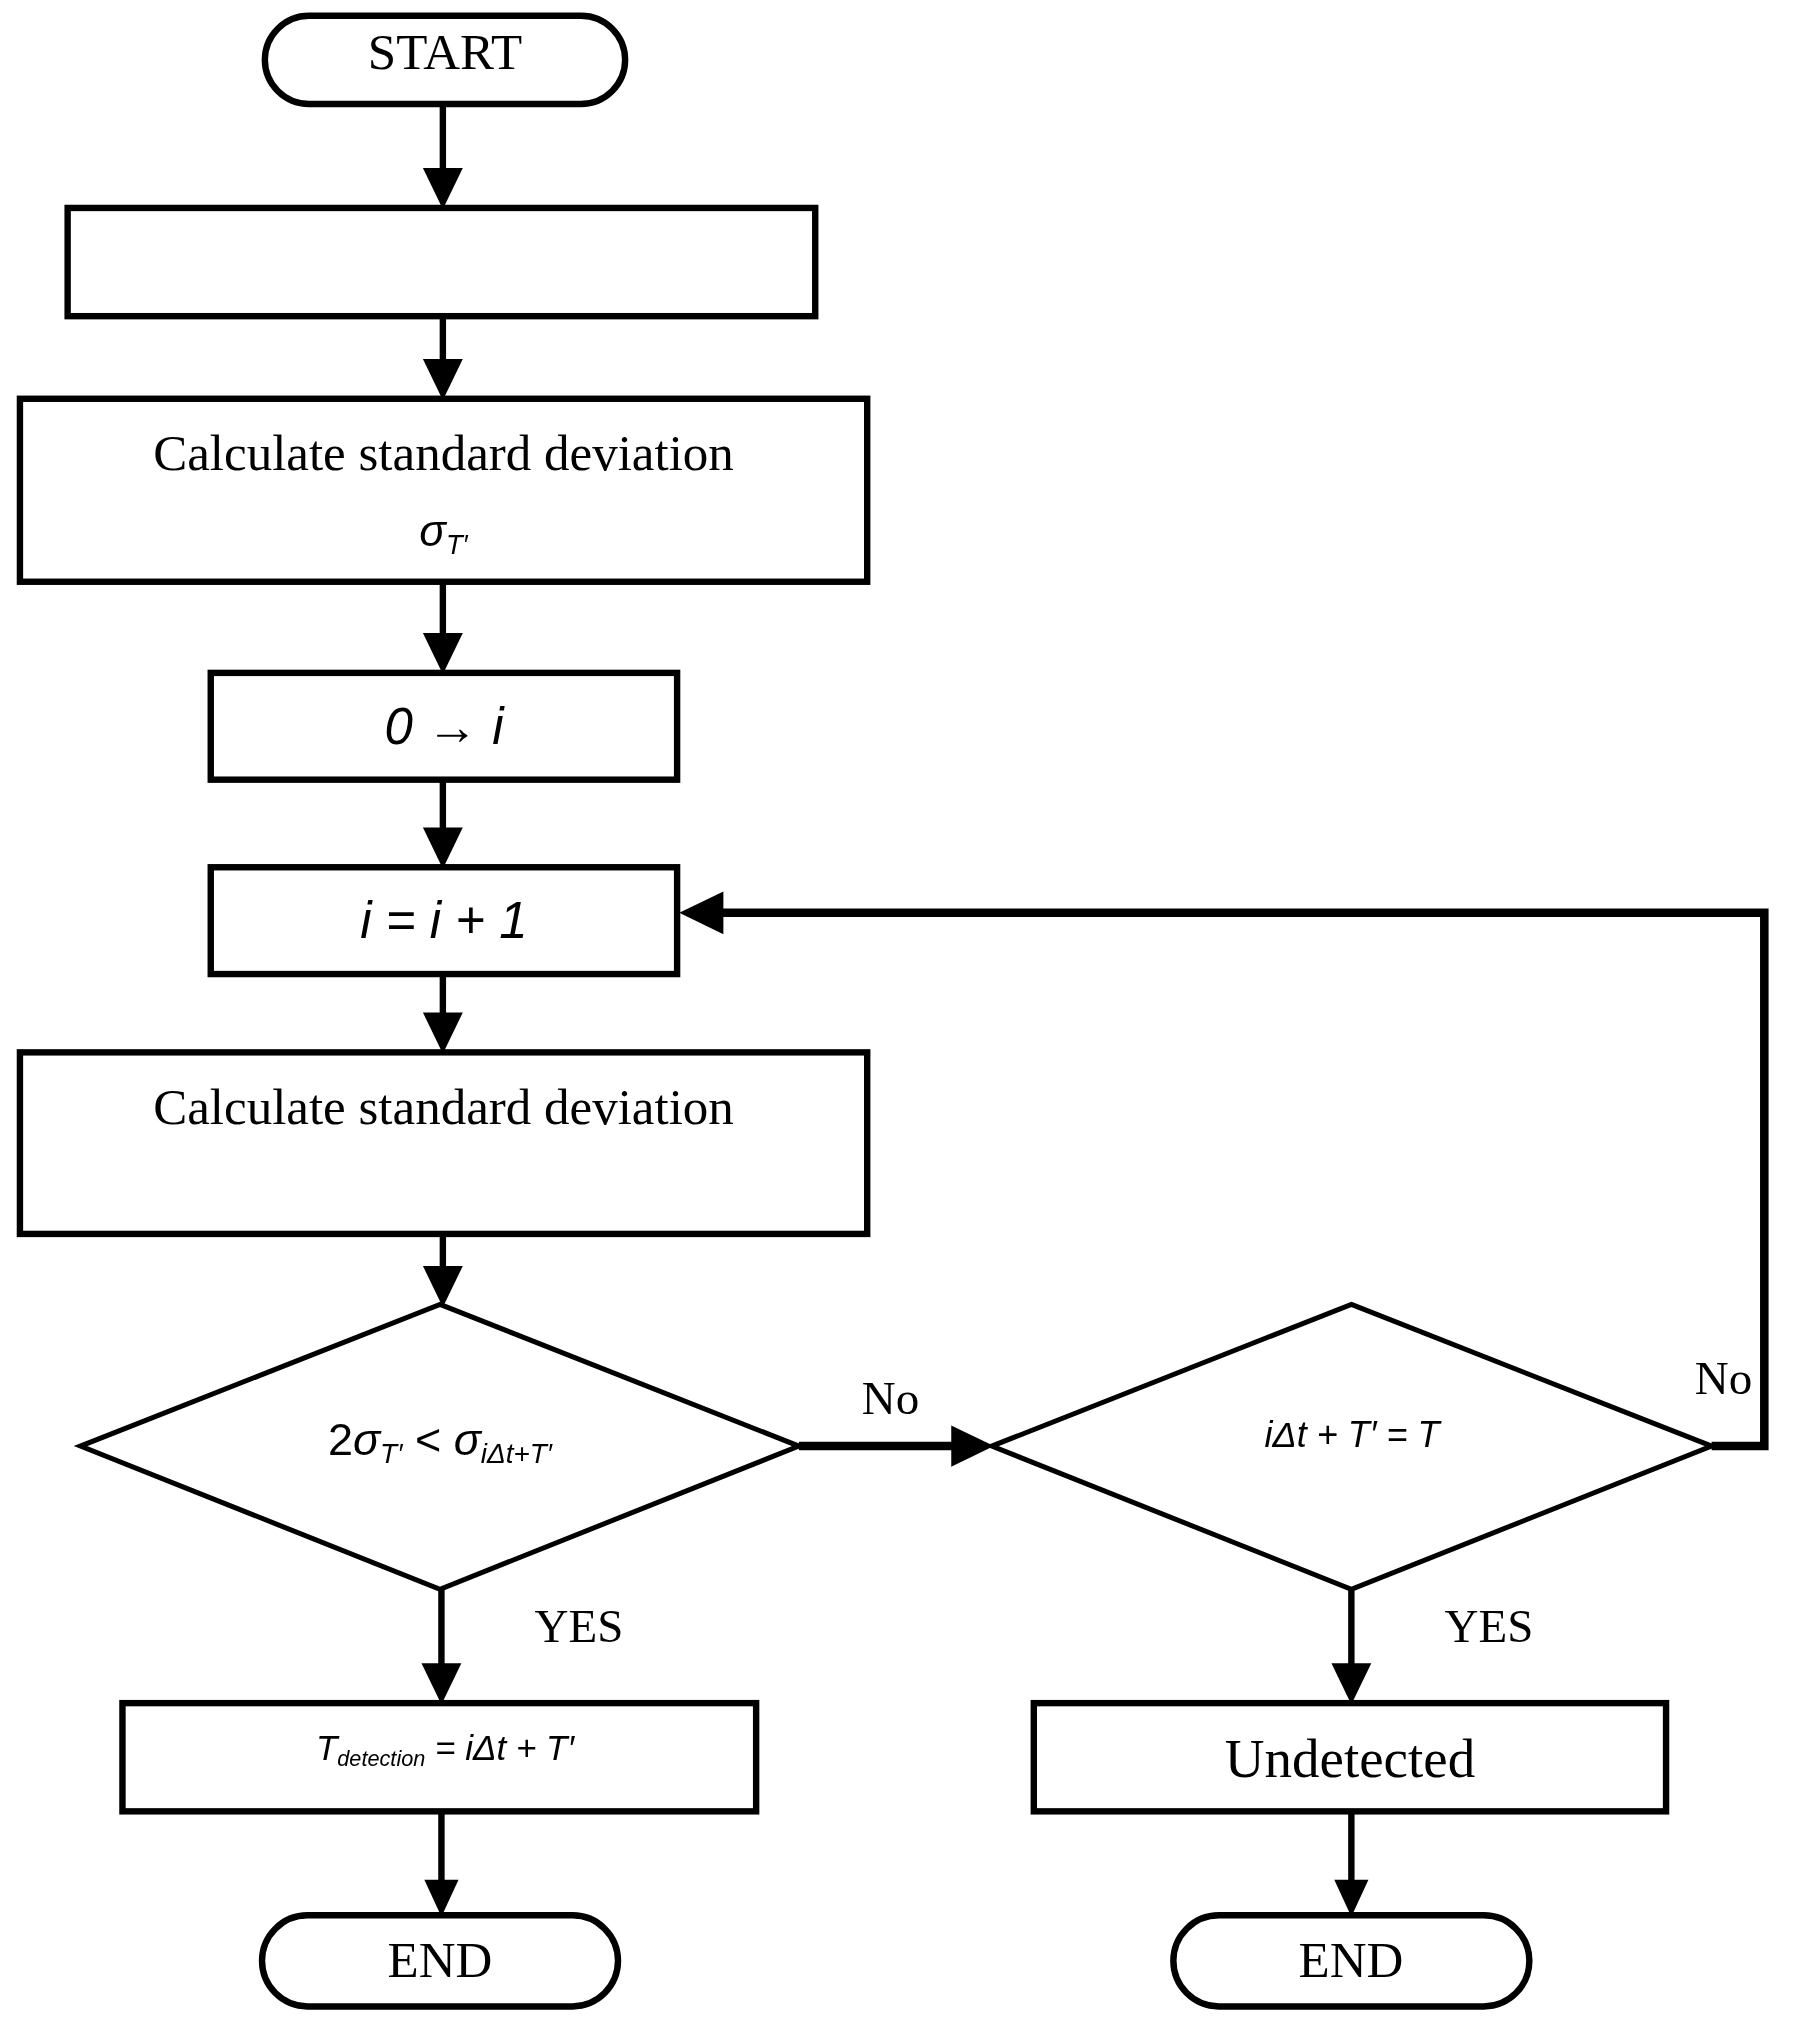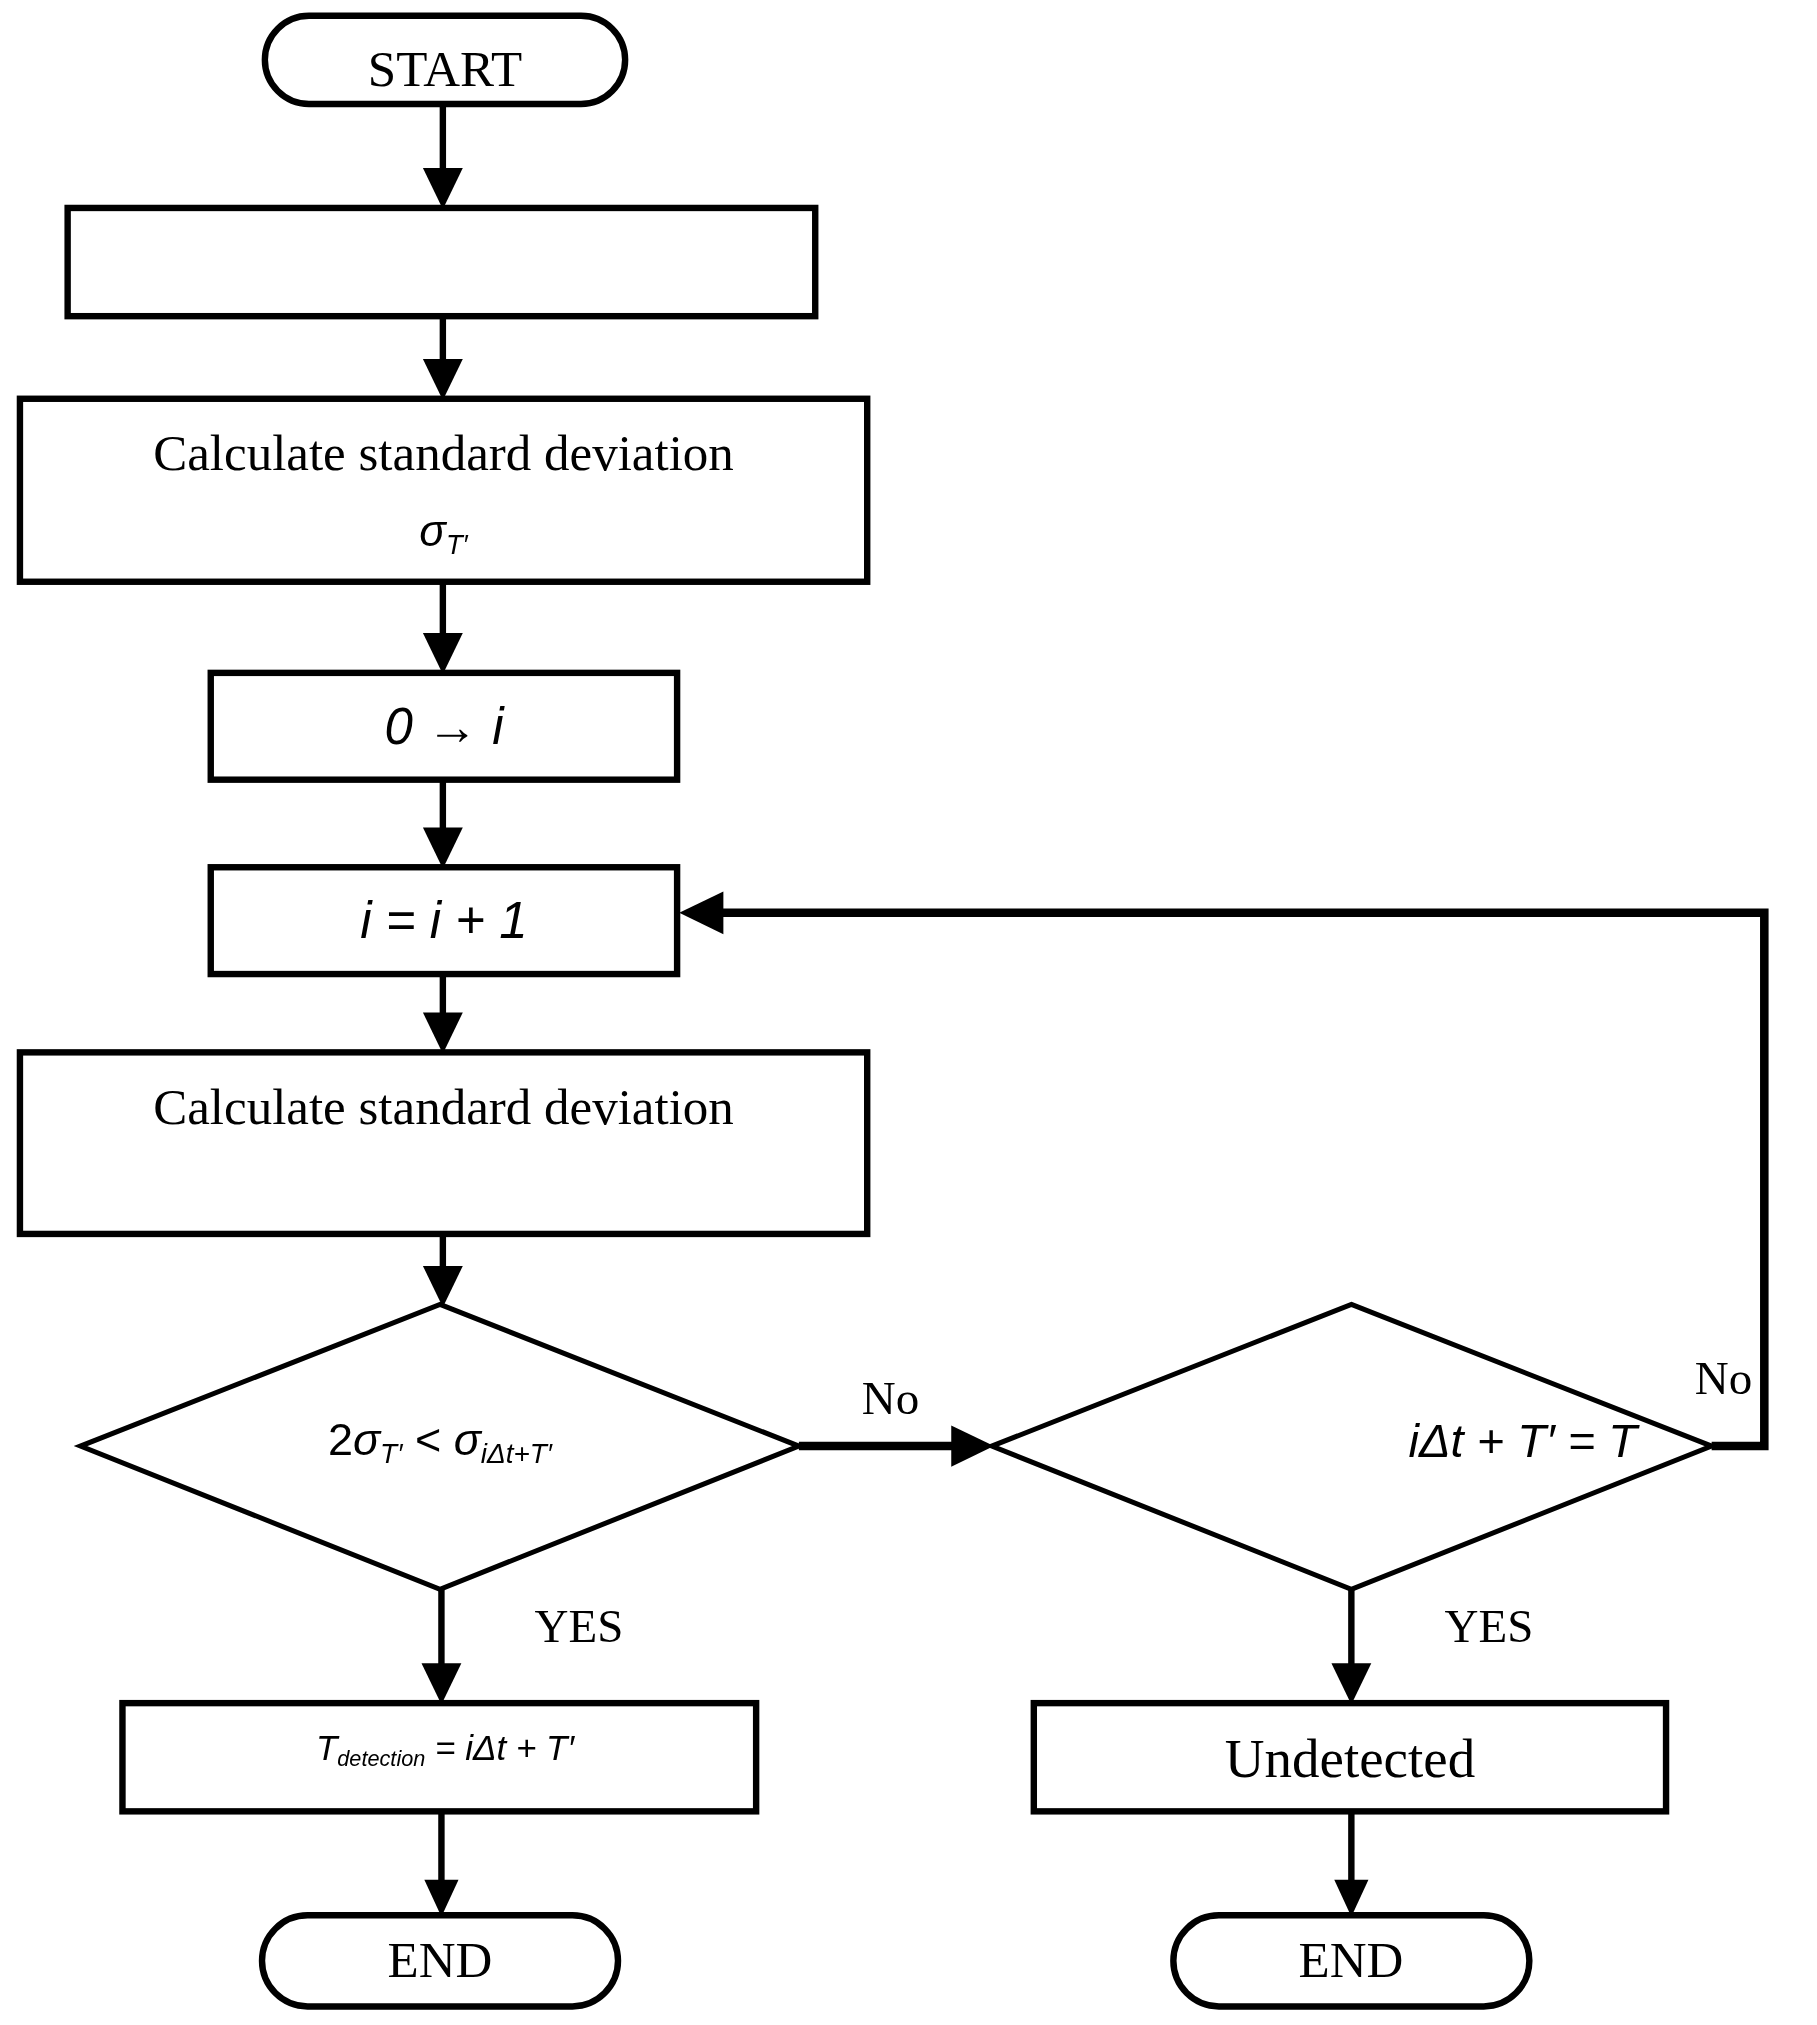--- a/index.html
+++ b/index.html
@@ -159,41 +159,41 @@
       <polygon class="arrow-head" points="620,2692 596,2640 644,2640"></polygon>
     </g>
 
     <g>
       <line class="connector" x1="1898" y1="2544" x2="1898" y2="2656"></line>
       <polygon class="arrow-head" points="1898,2692 1874,2640 1922,2640"></polygon>
     </g>
 
   </svg>
 
-  <div class="lbl lbl-plain" style="left:265px; top:42px; width:360px; font-size:51px;">START</div>
+  <div class="lbl lbl-plain" style="left:265px; top:25px; width:360px; font-size:51px;">START</div>
 
 
   <div class="lbl lbl-plain" style="left:20px; top:426px; width:847px; font-size:51px;">Calculate standard deviation</div>
   <div class="lbl lbl-math" style="left:20px; top:507px; width:847px; font-size:44px;">
     <span>σ</span><span class="sub">T′</span>
   </div>
 
   <div class="lbl lbl-math" style="left:211px; top:699px; width:466px; font-size:51px;">0 → i</div>
 
   <div class="lbl lbl-math" style="left:211px; top:893px; width:466px; font-size:51px;">i = i + 1</div>
 
   <div class="lbl lbl-plain" style="left:20px; top:1080px; width:847px; font-size:51px;">Calculate standard deviation</div>
 
   <div class="lbl lbl-math" style="left:148px; top:1416px; width:584px; font-size:45px;">
     <span class="upright">2</span><span>σ</span><span class="sub">T′</span>
     <span class="upright">&lt;</span>
     <span>σ</span><span class="sub">iΔt+T′</span>
   </div>
 
-  <div class="lbl lbl-math" style="left:1067px; top:1416px; width:570px; font-size:47px;text-align:right;">iΔt + T′ = T</div>
+  <div class="lbl lbl-math" style="left:1067px; top:1416px; width:570px; font-size:36px;">iΔt + T′ = T</div>
 
   <div class="lbl lbl-plain" style="left:812px; top:1373px; width:157px; font-size:47px;">No</div>
 
   <div class="lbl lbl-plain" style="left:1663px; top:1353px; width:121px; font-size:47px;">No</div>
 
   <div class="lbl lbl-plain" style="left:490px; top:1601px; width:178px; font-size:47px;">YES</div>
 
   <div class="lbl lbl-plain" style="left:1400px; top:1601px; width:178px; font-size:47px;">YES</div>
 
   <div class="lbl lbl-math" style="left:128px; top:1729px; width:634px; font-size:35px;">

